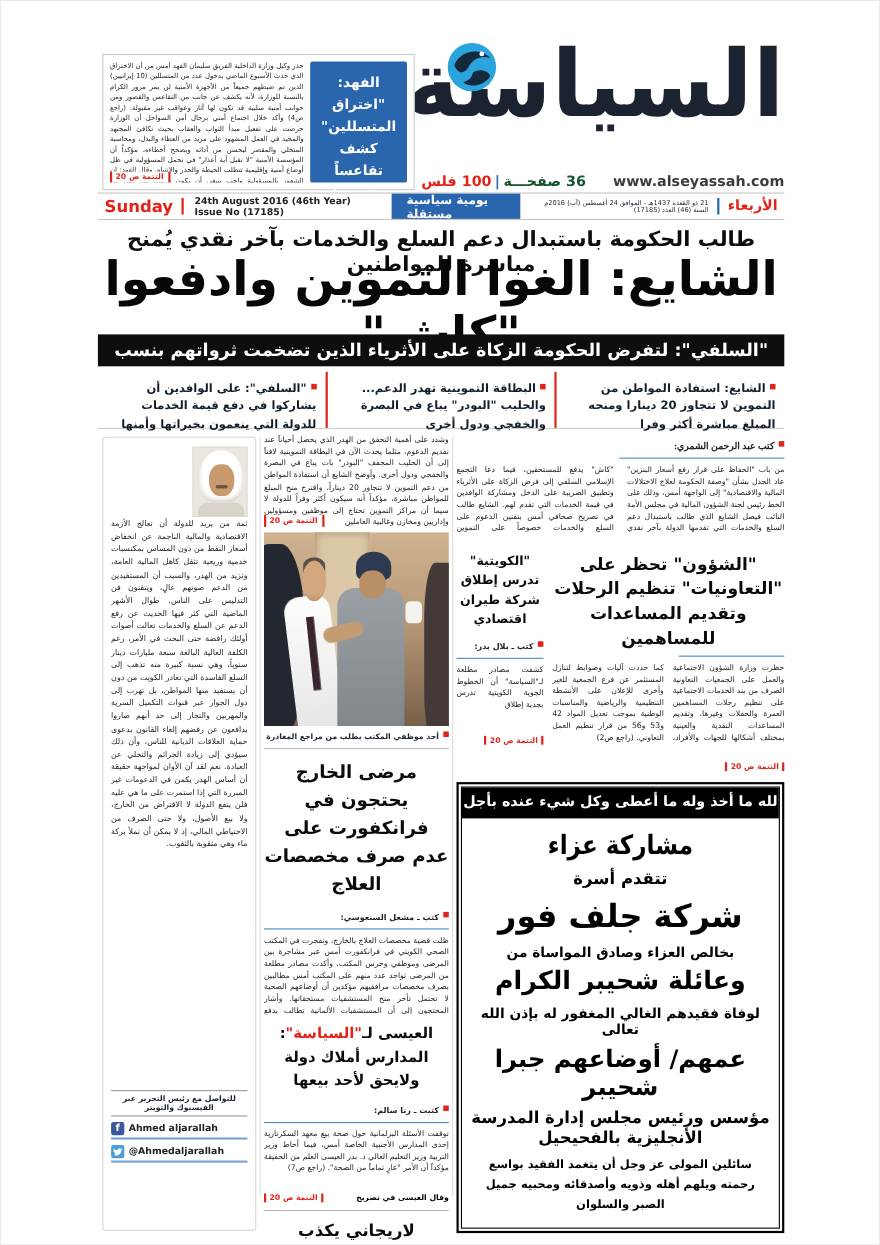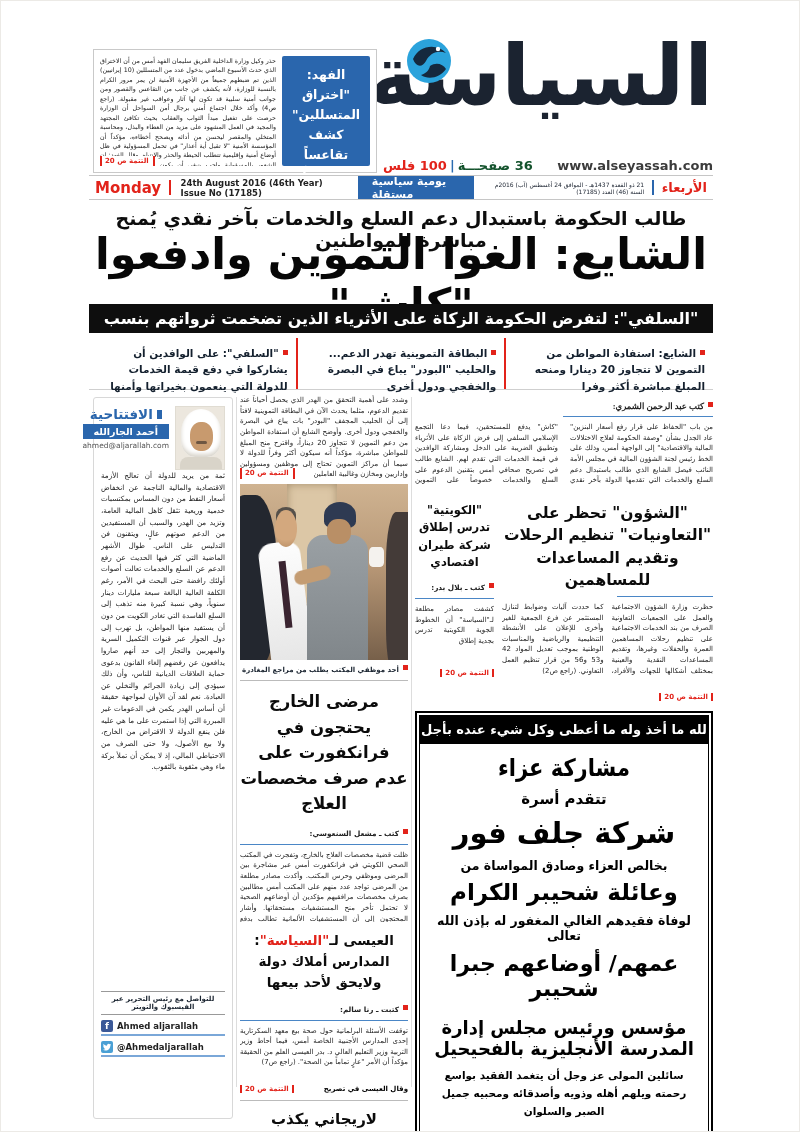--- a/index.html
+++ b/index.html
@@ -71,21 +71,21 @@
   .ob-outer { margin-top:10px; border:2px solid #000; padding:2px; background:#fff; }
   .ob-inner { border:1px solid #000; padding:0 6px 8px; text-align:center; color:#000; }
   .ob-topbar { background:#000; color:#fff; margin:0 -6px 12px; height:28px; line-height:28px; font-weight:bold; font-size:13px; }
   .ob-callig { font-size:21px; font-weight:bold; transform:scaleY(1.15); margin:4px 0 10px; }
   .ob-line { font-size:15px; font-weight:bold; margin:6px 0; }
   .ob-company { font-size:29px; font-weight:bold; letter-spacing:2px; margin:8px 0; }
   .ob-mid { font-size:12.5px; font-weight:bold; margin:6px 0; }
   .ob-family { font-size:23px; font-weight:bold; margin:6px 0 2px; }
   .ob-family2 { font-size:23px; font-weight:bold; margin:2px 0 8px; }
   .ob-deceased { font-size:22px; font-weight:bold; margin:8px 0 6px; }
-  .ob-role { font-size:18px; font-weight:bold; margin:16px 0 8px; }
+  .ob-role { font-size:15px; font-weight:bold; margin:6px 0 8px; }
   .ob-prayer { font-size:10.5px; font-weight:bold; line-height:1.7; margin:4px 8px; }
 
   
   .lead-cont { height:84px; position:relative; }
   .lead-cont-label { position:absolute; bottom:0; left:0; background:#fff; padding-right:4px; }
   .photo { position:relative; height:176px; margin-top:5px; background:linear-gradient(180deg,#cfb391 0%,#b69675 48%,#77604a 100%); overflow:hidden; }
   .ph { position:absolute; filter:blur(0.7px); }
   .ph-door { left:28%; top:0; width:30%; height:68%; background:#dcc7a6; box-shadow:inset 0 0 8px #a58d6c; }
   .ph-left { left:-10%; top:6%; width:32%; height:100%; background:#23272f; border-radius:40%; }
   .ph-shirt { left:15%; top:33%; width:25%; height:75%; background:linear-gradient(#fdfdfd,#e4e4e4); border-radius:14px 14px 0 0; transform:rotate(-7deg); }
@@ -151,21 +151,21 @@
 
   <div class="fahad-box">
     <div class="fahad-head">الفهد: "اختراق المتسللين" كشف تقاعساً وقصوراً</div>
     <div class="fahad-body">
       <span>حذر وكيل وزارة الداخلية الفريق سليمان الفهد أمس من أن الاختراق الذي حدث الأسبوع الماضي بدخول عدد من المتسللين (10 إيرانيين) الذين تم ضبطهم جميعاً من الأجهزة الأمنية لن يمر مرور الكرام بالنسبة للوزارة، لأنه يكشف عن جانب من التقاعس والقصور ومن جوانب أمنية سلبية قد تكون لها آثار وعواقب غير مقبولة. (راجع ص4) وأكد خلال اجتماع أمني برجال أمن السواحل أن الوزارة حرصت على تفعيل مبدأ الثواب والعقاب بحيث تكافئ المجتهد والمجيد في العمل المشهود على مزيد من العطاء والبذل، ومحاسبة المتخلي والمقصر ليحسن من أدائه ويصحح أخطاءه، مؤكداً أن المؤسسة الأمنية "لا تقبل أية أعذار" في تحمل المسؤولية في ظل أوضاع أمنية وإقليمية تتطلب الحيطة والحذر والانتباه. وقال الفهد: إن الشعور بالمسؤولية واجب ينبغي أن يكون واضحاً في ذهن كل العاملين بالإدارة العامة لخفر السواحل.</span>
       <span class="cont fahad-cont">التتمة ص 20</span>
     </div>
   </div>
 
   <div class="date-bar">
-    <span class="weekday-en">Monday</span>
+    <span class="weekday-en">Sunday</span>
     <span class="vline-red"></span>
     <span class="date-en">24th August 2016 (46th Year) Issue No (17185)</span>
     <span class="spacer"></span>
     <span class="tagline">يومية سياسية مستقلة</span>
     <span class="spacer"></span>
     <span class="date-ar">21 ذو القعدة 1437هـ - الموافق 24 أغسطس (آب) 2016م السنة (46) العدد (17185)</span>
     <span class="vline-blue"></span>
     <span class="weekday-ar">الأربعاء</span>
   </div>
 
@@ -267,25 +267,20 @@
   </div>
 
   <div class="col-ed">
     <div class="ed-header">
       <div class="portrait">
         <div class="po-ghutra"></div>
         <div class="po-face"></div>
         <div class="po-mustache"></div>
         <div class="po-body"></div>
       </div>
-      <div class="ed-titles">
-        <div class="ed-label"><span class="sq2"></span><span>الافتتاحية</span></div>
-        <div class="ed-author-bar">أحمد الجارالله</div>
-        <div class="ed-email">ahmed@aljarallah.com</div>
-      </div>
     </div>
     <div class="ed-body">ثمة من يريد للدولة أن تعالج الأزمة الاقتصادية والمالية الناجمة عن انخفاض أسعار النفط من دون المساس بمكتسبات خدمية وريعية تثقل كاهل المالية العامة، وتزيد من الهدر، والسبب أن المستفيدين من الدعم صوتهم عالٍ، ويتقنون فن التدليس على الناس. طوال الأشهر الماضية التي كثر فيها الحديث عن رفع الدعم عن السلع والخدمات تعالت أصوات أولئك رافضة حتى البحث في الأمر، رغم الكلفة العالية البالغة سبعة مليارات دينار سنوياً، وهي نسبة كبيرة منه تذهب إلى السلع الفاسدة التي تغادر الكويت من دون أن يستفيد منها المواطن، بل تهرب إلى دول الجوار عبر قنوات التكميل السرية والمهربين والتجار إلى حد أنهم صاروا يدافعون عن رفضهم إلغاء القانون بدعوى حماية العلاقات الديانية للناس، وأن ذلك سيؤدي إلى زيادة الجرائم والتخلي عن العبادة. نعم لقد آن الأوان لمواجهة حقيقة أن أساس الهدر يكمن في الدعومات غير المبررة التي إذا استمرت على ما هي عليه فلن ينفع الدولة لا الاقتراض من الخارج، ولا بيع الأصول، ولا حتى الصرف من الاحتياطي المالي، إذ لا يمكن أن تملأ بركة ماء وهي مثقوبة بالثقوب.</div>
     <div class="ed-footer">
       <div class="ed-note">للتواصل مع رئيس التحرير عبر الفيسبوك والتويتر</div>
       <div class="social-row">
         <span class="fb-ic">f</span>
         <span>Ahmed aljarallah</span>
       </div>
       <div class="social-row">
         <span class="tw-ic">

